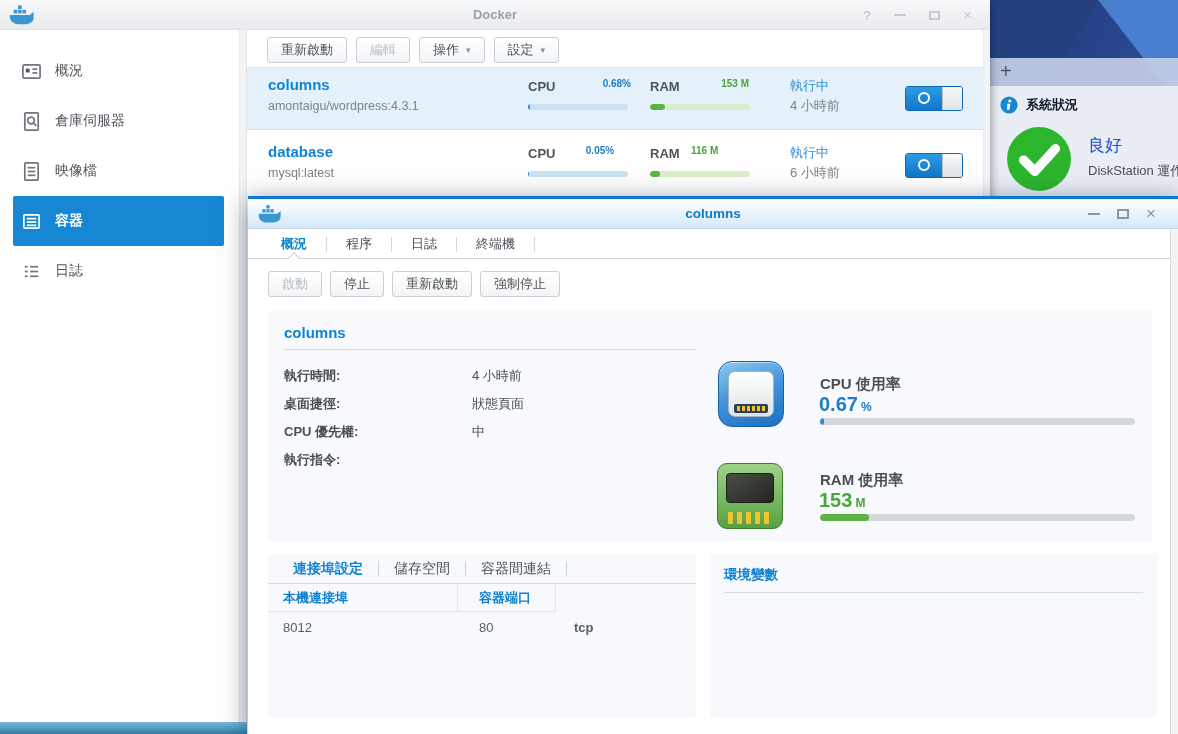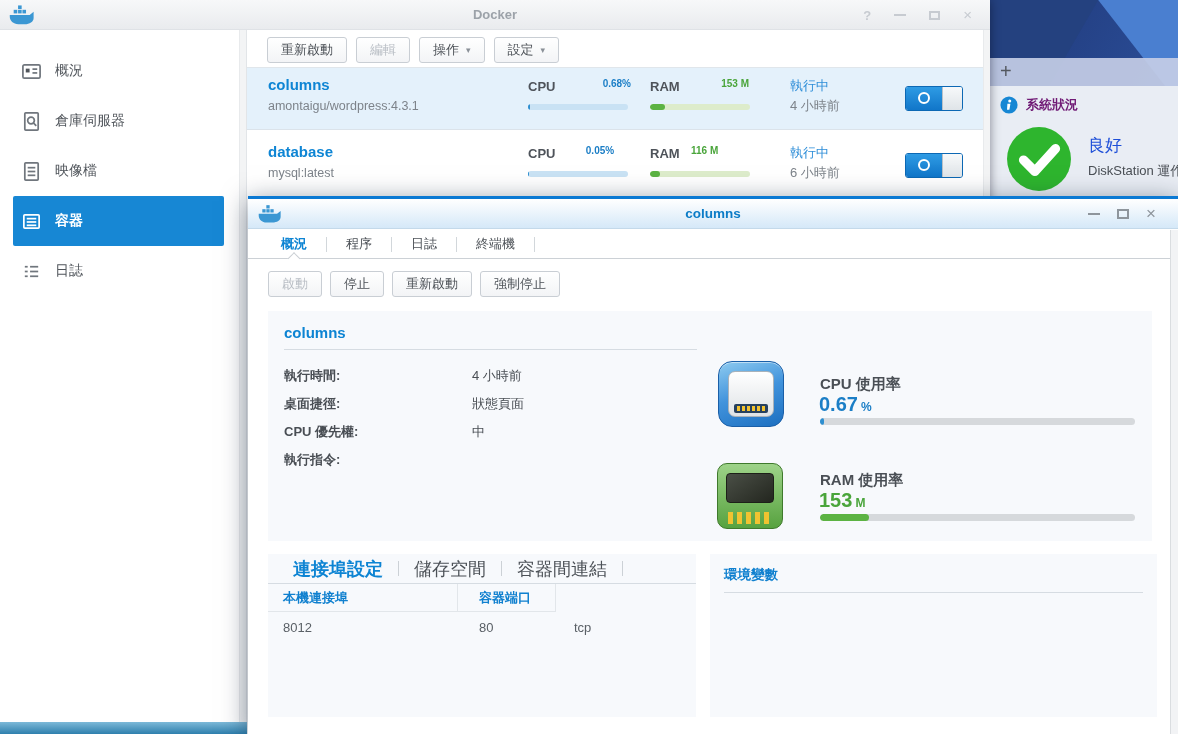--- a/index.html
+++ b/index.html
@@ -8,21 +8,21 @@
 
   
   .desktop { position:absolute; left:988px; top:0; right:0; bottom:0;
     background:linear-gradient(118deg,#20397a 0%, #2a4c95 38%, #3f70c2 62%, #2f58a8 100%); }
   .desktop .shape1 { position:absolute; inset:0; background:#24417f; clip-path:polygon(0 0,58% 0,0 26%); }
   .desktop .shape2 { position:absolute; inset:0; background:#4a7fd0; clip-path:polygon(58% 0,100% 0,100% 14%); }
   .widget-header { position:absolute; left:988px; top:58px; right:0; height:28px;
     background:rgba(196,205,230,0.92); color:#53585f; font-size:20px; line-height:26px; padding-left:12px; }
   .widget { position:absolute; left:988px; top:86px; right:0; height:474px; background:#e9edf4; }
   .widget-title-row { position:absolute; left:12px; top:10px; display:flex; align-items:center; gap:8px;
-    font-size:13px; font-weight:bold; color:#701a75; }
+    font-size:13px; font-weight:bold; color:#0f172a; }
   .info-icon { width:18px; height:18px; }
   .health-check { position:absolute; left:18px; top:40px; width:66px; height:66px; }
   .health-status { position:absolute; left:100px; top:48px; font-size:17px; color:#1d4ed8; }
   .health-sub { position:absolute; left:100px; top:76px; font-size:13px; color:#4a4f55; white-space:nowrap; }
 
   
   .main-window { position:absolute; left:0; top:0; width:990px; height:734px; background:#fff;
     box-shadow:0 0 10px rgba(0,0,20,.45); }
   .titlebar { position:absolute; left:0; top:0; right:0; height:30px;
     background:linear-gradient(#f7f8f9,#e9ebee); border-bottom:1px solid #dfe2e6; }
@@ -123,29 +123,29 @@
     background:repeating-linear-gradient(90deg,#f0c330 0 5px,transparent 5px 9px); }
   .usage-title { position:absolute; left:552px; font-size:15px; font-weight:bold; color:#4a4f55; }
   .usage-value { position:absolute; left:551px; font-size:20px; font-weight:bold; }
   .usage-unit { font-size:12px; font-weight:bold; margin-left:3px; }
   .u-blue { color:#1b7ec6; } .u-green { color:#4aa53b; }
   .usage-bar { position:absolute; left:552px; width:315px; height:7px; border-radius:4px; background:#d6d9dc; overflow:hidden; }
   .usage-bar > div { height:100%; border-radius:4px; }
 
   .panel-ports { left:20px; top:355px; width:428px; height:163px; }
   .mini-tabs { display:flex; align-items:stretch; height:30px; padding-left:10px; border-bottom:1px solid #d6dce2; }
-  .mtab { padding:0 15px; display:flex; align-items:center; font-size:18px; color:#4c5157; cursor:pointer;text-align:right; }
+  .mtab { padding:0 15px; display:flex; align-items:center; font-size:14px; color:#4c5157; cursor:pointer;text-align:right; }
   .mtab.active { color:#0d84d3; font-weight:bold; }
   .mtab-sep { width:1px; height:15px; background:#ccd1d6; align-self:center; }
   .ptable-head { display:grid; grid-template-columns:190px 98px 130px; height:28px; align-items:center; }
   .ptable-head > div { font-size:13px; font-weight:bold; color:#1080cf; border-right:1px solid #e2e6ea; height:100%;
     display:flex; align-items:center; border-bottom:1px solid #e2e6ea; }
   .ptable-row { display:grid; grid-template-columns:190px 98px 130px; height:30px; align-items:center; cursor:pointer; }
   .ptable-row > div { font-size:13px; color:#5a6066; }
-  .pc1 { padding-left:15px; } .pc2 { padding-left:21px; } .pc3 { padding-left:18px; }
+  .pc1 { padding-left:15px; } .pc2 { padding-left:21px; } .pc3 { padding-left:18px;font-weight:bold; }
 
   .panel-env { left:462px; top:355px; width:447px; height:163px; }
   .env-heading { padding:12px 14px 0; font-size:13.5px; font-weight:bold; color:#1080cf; }
   .env-rule { margin:8px 14px 0; border-bottom:1px solid #d6dce2; }
 
   .dlg-scrollbar { position:absolute; right:0; top:31px; width:8px; bottom:0; background:#f2f3f5; border-left:1px solid #dadde0; }
 </style>
 </head>
 <body>
 

